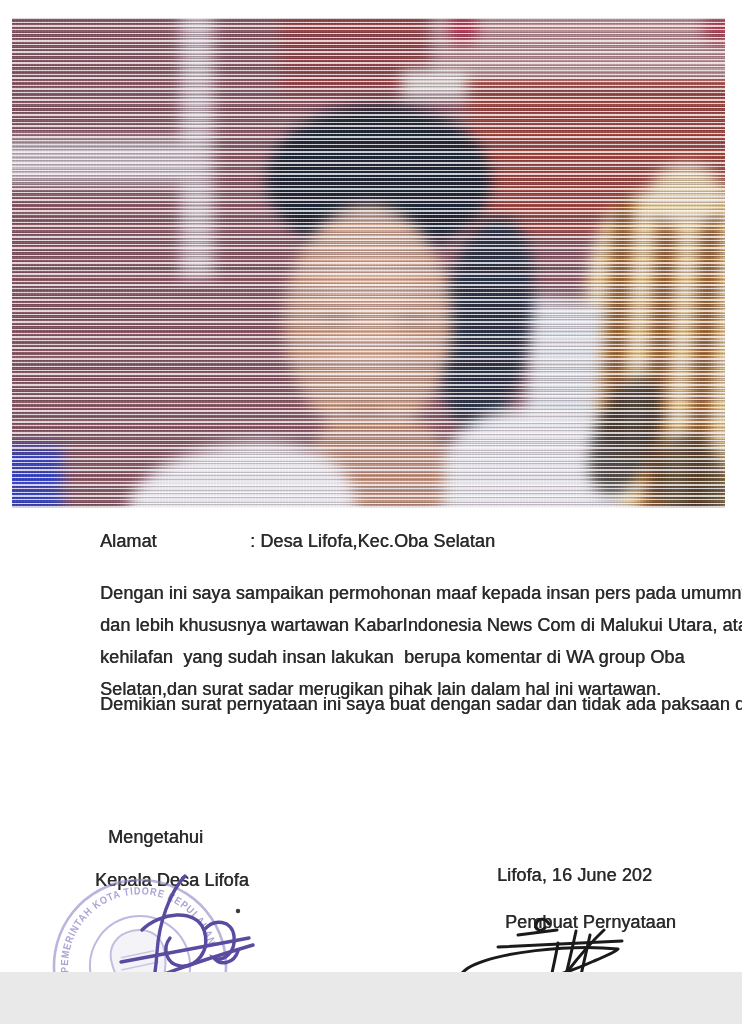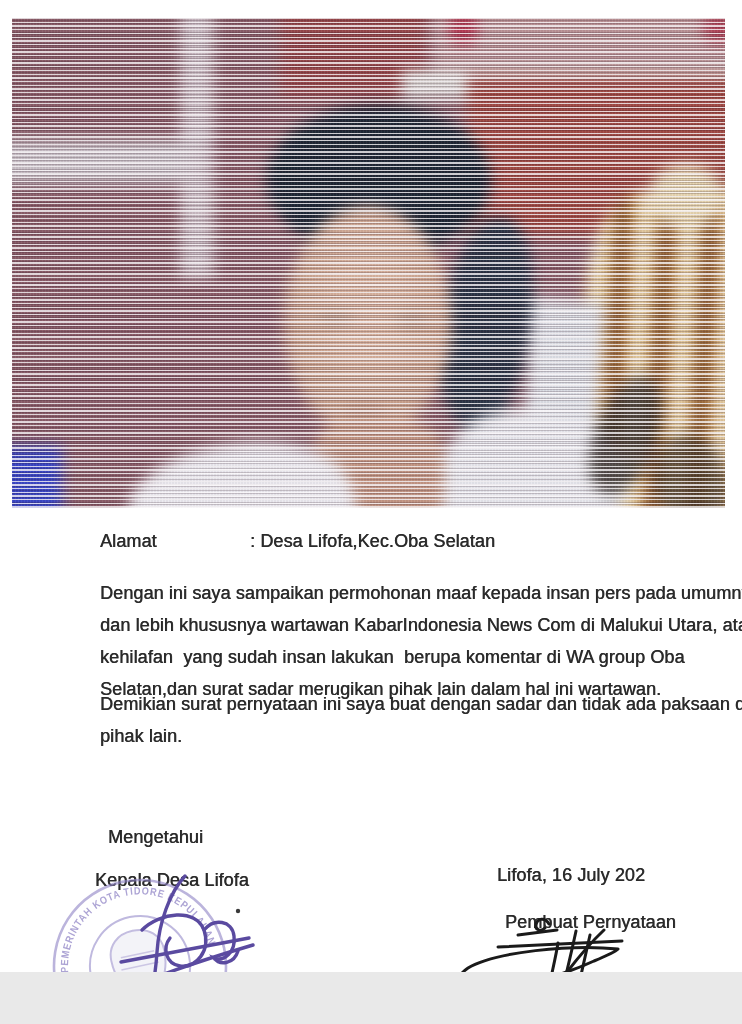--- a/index.html
+++ b/index.html
@@ -106,26 +106,25 @@
 
   <div class="doc-text para1">
     <div class="line">Dengan ini saya sampaikan permohonan maaf kepada insan pers pada umumnya</div>
     <div class="line">dan lebih khususnya wartawan KabarIndonesia News Com di Malukui Utara, atas</div>
     <div class="line">kehilafan  yang sudah insan lakukan  berupa komentar di WA group Oba</div>
     <div class="line">Selatan,dan surat sadar merugikan pihak lain dalam hal ini wartawan.</div>
   </div>
 
   <div class="doc-text para2">
     <div class="line">Demikian surat pernyataan ini saya buat dengan sadar dan tidak ada paksaan d</div>
-    <div class="line">pihak lain.</div>
   </div>
 
   <div class="doc-text mengetahui">Mengetahui</div>
   <div class="doc-text kepala">Kepala Desa Lifofa</div>
-  <div class="doc-text city-date">Lifofa, 16 July 202</div>
+  <div class="doc-text city-date">Lifofa, 16 June 202</div>
   <div class="doc-text pembuat">Pembuat Pernyataan</div>
 
   <svg class="stamp-svg" width="210" height="148" viewBox="0 0 210 148">
     <g transform="rotate(-12 105 90)" stroke="#8d81c4" fill="none">
       <circle cx="105" cy="90" r="86" stroke-width="2.6" opacity=".75"></circle>
       <circle cx="105" cy="90" r="50" stroke-width="2" opacity=".7"></circle>
       <path d="M 105 54 C 121 54 132 64 132 79 C 132 101 121 118 105 126 C 89 118 78 101 78 79 C 78 64 89 54 105 54 Z" stroke-width="2" opacity=".65" fill="rgba(141,129,196,0.18)"></path>
       <path d="M 88 78 L 122 78 M 86 90 L 124 90 M 90 102 L 120 102" stroke-width="1.6" opacity=".5"></path>
       <defs>
         <path id="arcTop" d="M 33.3 83.7 A 72 72 0 0 1 176.7 83.7"></path>

